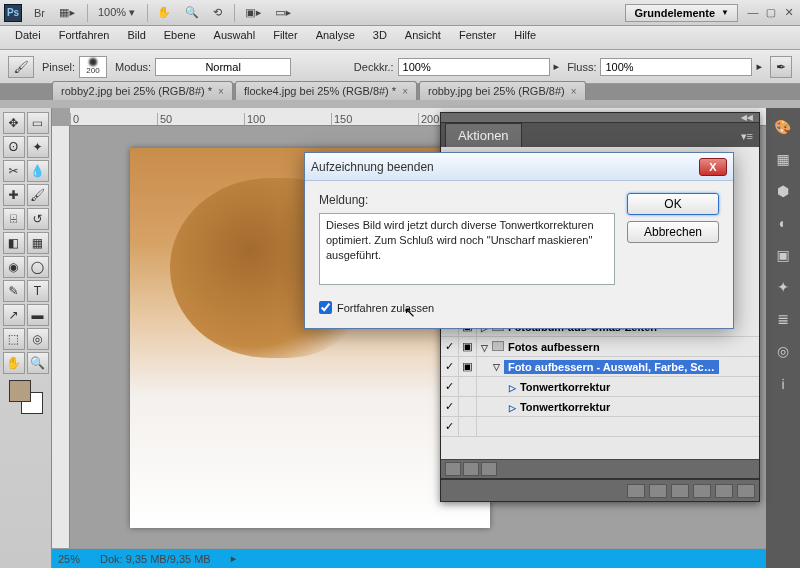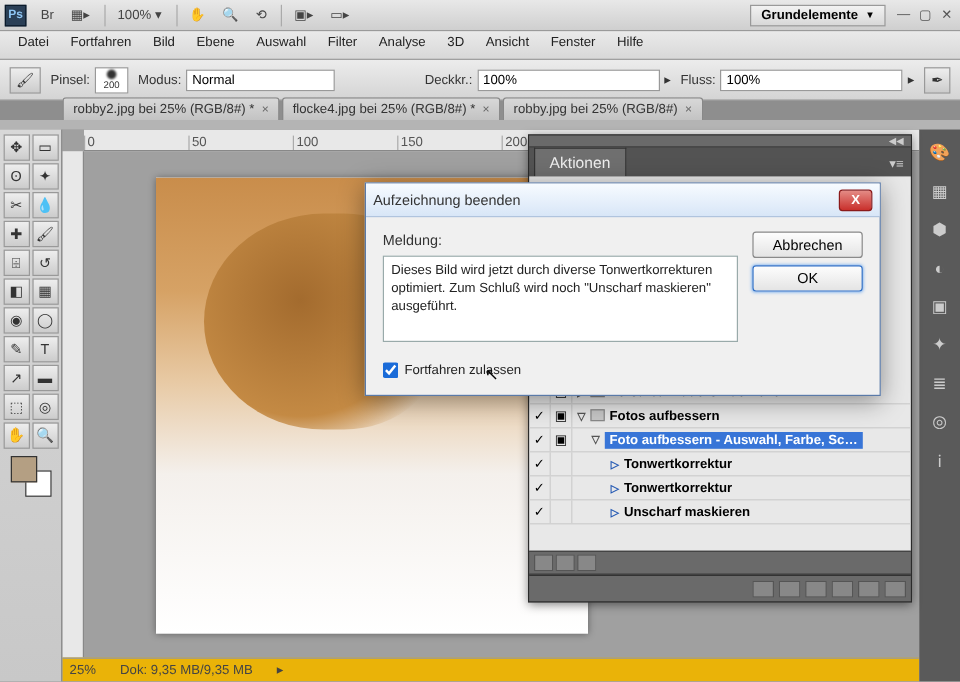--- a/index.html
+++ b/index.html
@@ -45,21 +45,21 @@
 .sw-b { position:absolute; bottom:0; right:0; width:22px; height:22px; background:#fff; border:1px solid #333;}
 
 
 .canvas-wrap { flex: 1; position: relative; background: #a0a0a0; overflow: hidden; }
 .ruler-h { position: absolute; top: 0; left: 18px; right: 0; height: 18px; background: #e8e8e8; border-bottom: 1px solid #888; font-size:8px; color:#555; display:flex; align-items:flex-end;}
 .ruler-h span { flex:1; border-left:1px solid #aaa; padding-left:2px;}
 .ruler-v { position: absolute; top: 18px; left: 0; width: 18px; bottom: 20px; background: #e8e8e8; border-right: 1px solid #888; }
 .canvas { position: absolute; top: 40px; left: 78px; width: 360px; height: 380px; background: #fff; box-shadow: 0 0 6px rgba(0,0,0,.4); overflow:hidden;}
 .dog { width:100%; height:100%; background: linear-gradient(180deg, #c98d4b 0%, #d6a265 25%, #e8caa5 45%, #f4f0ec 65%, #ffffff 100%); position:relative;}
 .dog::before{content:"";position:absolute;top:30px;left:40px;width:200px;height:180px;background:radial-gradient(circle at 40% 40%, #a36b2e 0%, #c48a44 60%, transparent 80%);border-radius:60% 50% 50% 60%;}
-.status-bar { position: absolute; bottom: 0; left: 0; right: 0; height: 20px; background: #eab308; border-top: 1px solid #999; display:flex; align-items:center; padding:0 6px; gap:20px; font-size:11px; color:#444;}
+.status-bar { position: absolute; bottom: 0; left: 0; right: 0; height: 20px; background: #0ea5e9; border-top: 1px solid #999; display:flex; align-items:center; padding:0 6px; gap:20px; font-size:11px; color:#444;}
 
 
 .dock { width: 34px; background: #5a5a5a; display: flex; flex-direction: column; align-items: center; padding-top: 8px; gap: 10px; }
 .dock .d-ico { width: 22px; height: 22px; color: #ccc; display:flex; align-items:center; justify-content:center; font-size:14px;}
 
 
 .panel { position: absolute; top: 112px; left: 440px; width: 320px; height: 390px; background: #535353; border: 1px solid #2a2a2a; box-shadow: 0 2px 8px rgba(0,0,0,.5); display:flex; flex-direction:column;}
 .panel-collapse { height: 10px; background:#6a6a6a; border-bottom:1px solid #333; display:flex; justify-content:flex-end; align-items:center; padding-right:6px; color:#ccc; font-size:8px;}
 .panel-tabs { height: 24px; display:flex; align-items:flex-end; padding-left:4px; background:#535353;}
 .panel-tab { background:#6f6f6f; color:#eee; padding:4px 12px; border:1px solid #333; border-bottom:none; font-size:13px;}
@@ -143,21 +143,21 @@
   <div class="tool" style="width:26px;height:22px;">🖌</div>
   <div class="opt-field">
     <span>Pinsel:</span>
     <div class="brush-prev">
         <div class="brush-dot"></div>
         <div class="brush-num">200</div>
       </div>
   </div>
   <div class="opt-field">
     <span>Modus:</span>
-    <input class="opt-input" style="width: 124px;" value="Normal">
+    <input class="opt-input" style="width: 136px; text-align: center;" value="Normal">
   </div>
   <div style="flex:1"></div>
   <div class="opt-field">
     <span>Deckkr.:</span>
     <input class="opt-input" value="100%" style="">
     <span>▸</span>
   </div>
   <div class="opt-field">
     <span>Fluss:</span>
     <input class="opt-input" value="100%" style="">
@@ -295,24 +295,20 @@
       <div class="chk">✓</div>
       <div class="dlg"></div>
       <div class="tree indent2">
           <span class="play-ico"></span>
           <span>Tonwertkorrektur</span>
         </div>
     </div>
     <div class="act-row">
       <div class="chk">✓</div>
       <div class="dlg"></div>
-      <div class="tree indent2">
-          <span class="play-ico"></span>
-          <span>Unscharf maskieren</span>
-        </div>
     </div>
   </div>
   <div class="panel-toolbar">
     <div class="pb"></div>
     <div class="pb"></div>
     <div class="pb"></div>
     <div style="flex:1"></div>
   </div>
   <div class="panel-footer">
     <div class="pf"></div>
@@ -332,19 +328,19 @@
   <div class="dlg-body">
     <div class="dlg-left">
       <div class="dlg-label">Meldung:</div>
       <textarea class="dlg-msg" style="">Dieses Bild wird jetzt durch diverse Tonwertkorrekturen optimiert. Zum Schluß wird noch "Unscharf maskieren" ausgeführt.</textarea>
       <label class="dlg-check">
         <input type="checkbox" checked="" style="">
         <span>Fortfahren zulassen</span>
       </label>
     </div>
     <div class="dlg-right">
+      <button class="dlg-btn primary">OK</button>
       <button class="dlg-btn">Abbrechen</button>
-      <button class="dlg-btn primary">OK</button>
     </div>
   </div>
 </div>
 
 <div class="cursor">↖</div>
 
 </body></html>

